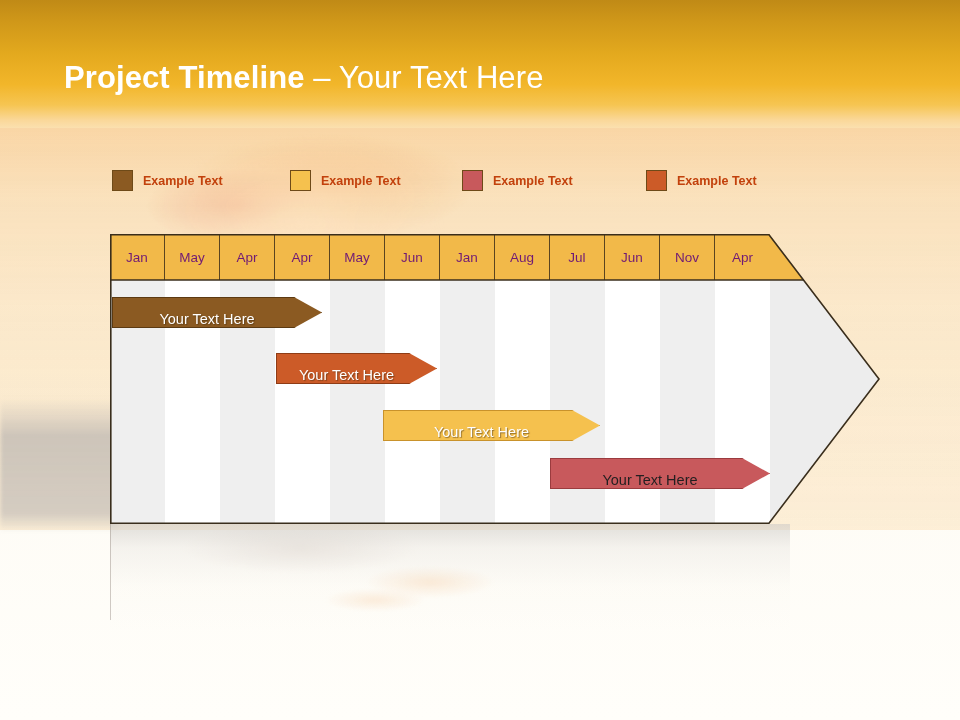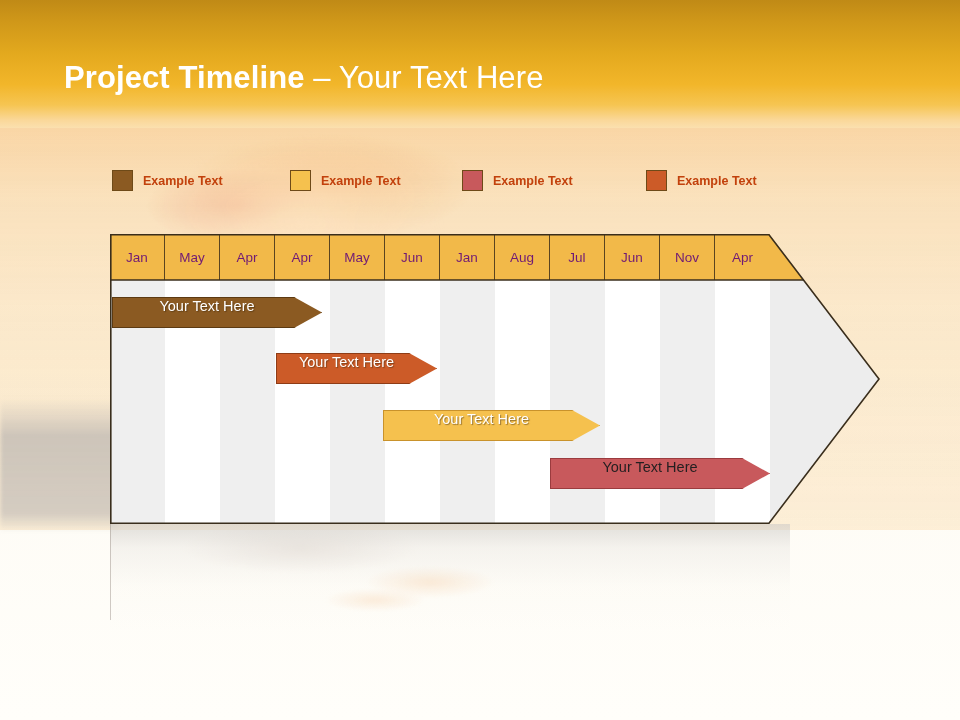--- a/index.html
+++ b/index.html
@@ -183,21 +183,21 @@
   }
   .stripe { width: 55px; height: 100%; }
   .stripe.g { background: #EFEFEF; }
   .stripe.w { background: #FFFFFF; }
 
   
   .bar {
     position: absolute;
     height: 31px;
     display: flex;
-    align-items: flex-start;
+    align-items: flex-end;
     justify-content: center;
     box-sizing: border-box;
     font-size: 14.5px;
     white-space: nowrap;
   }
   .bar span { position: relative; top: -0.5px; }
   .bar.light-text { color: #FFFFFF; text-shadow: 1px 1px 1px rgba(70,45,15,0.55); }
   .bar.dark-text  { color: #231F20; }
 
   

